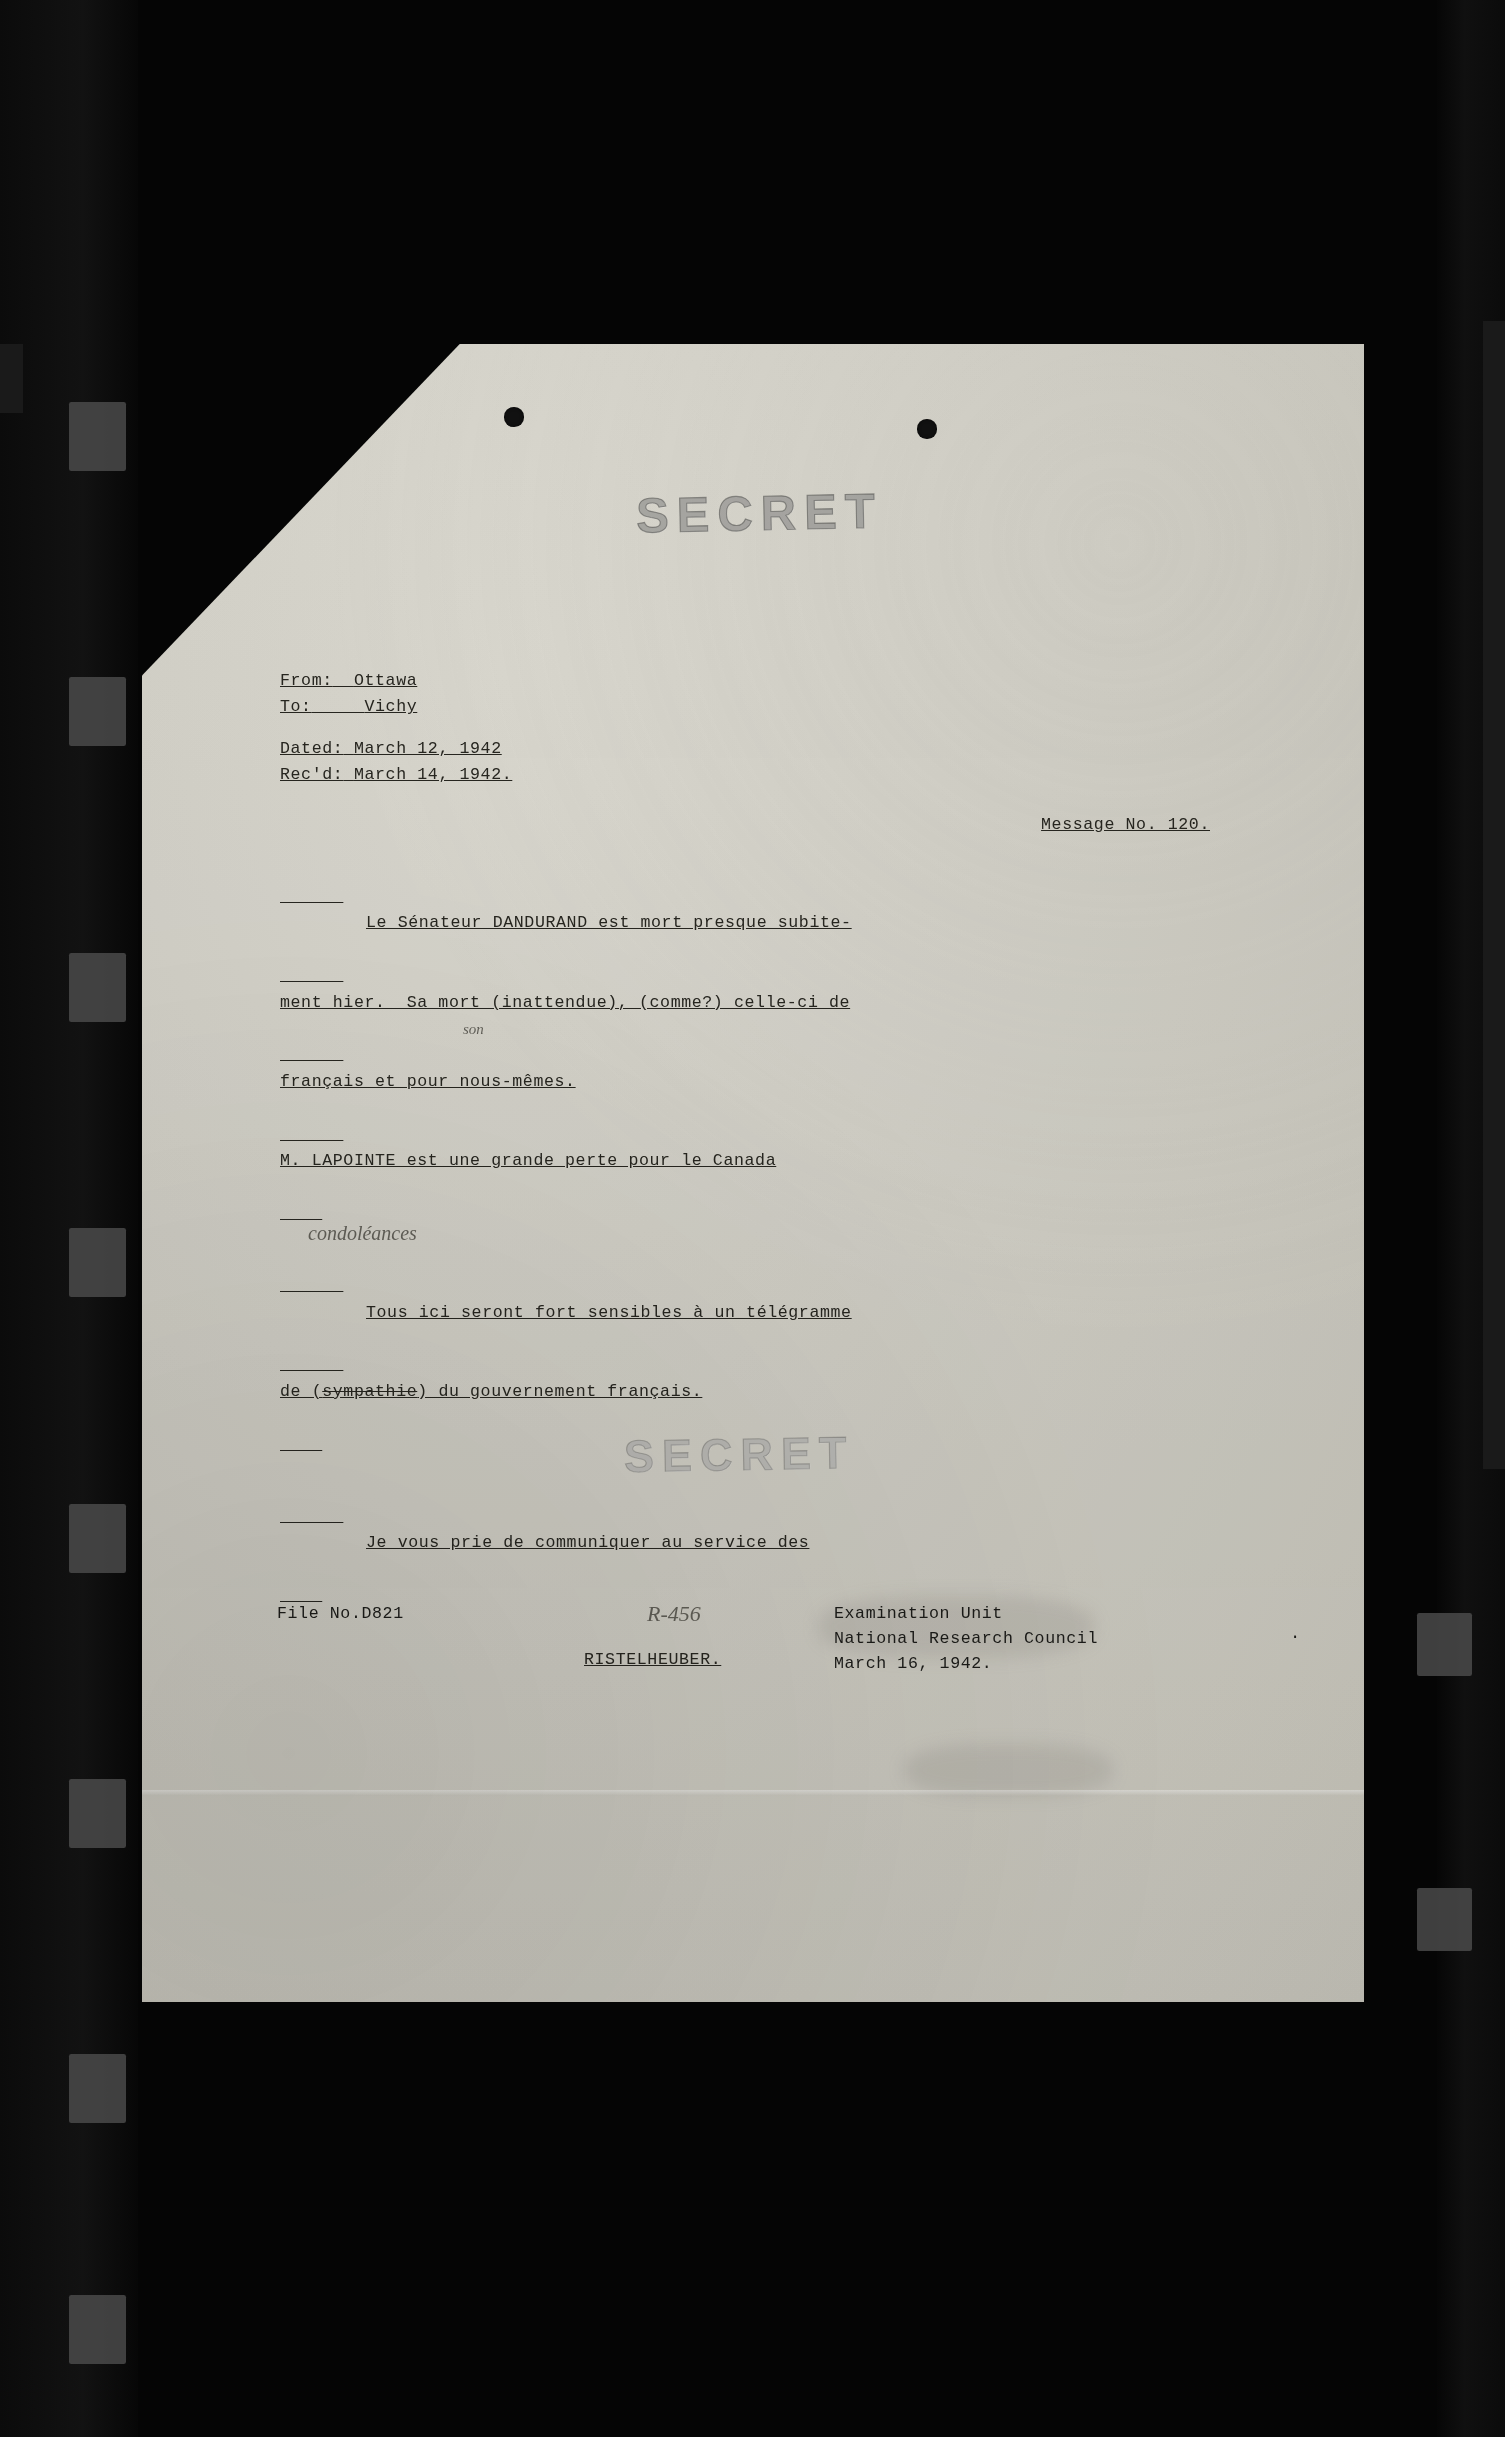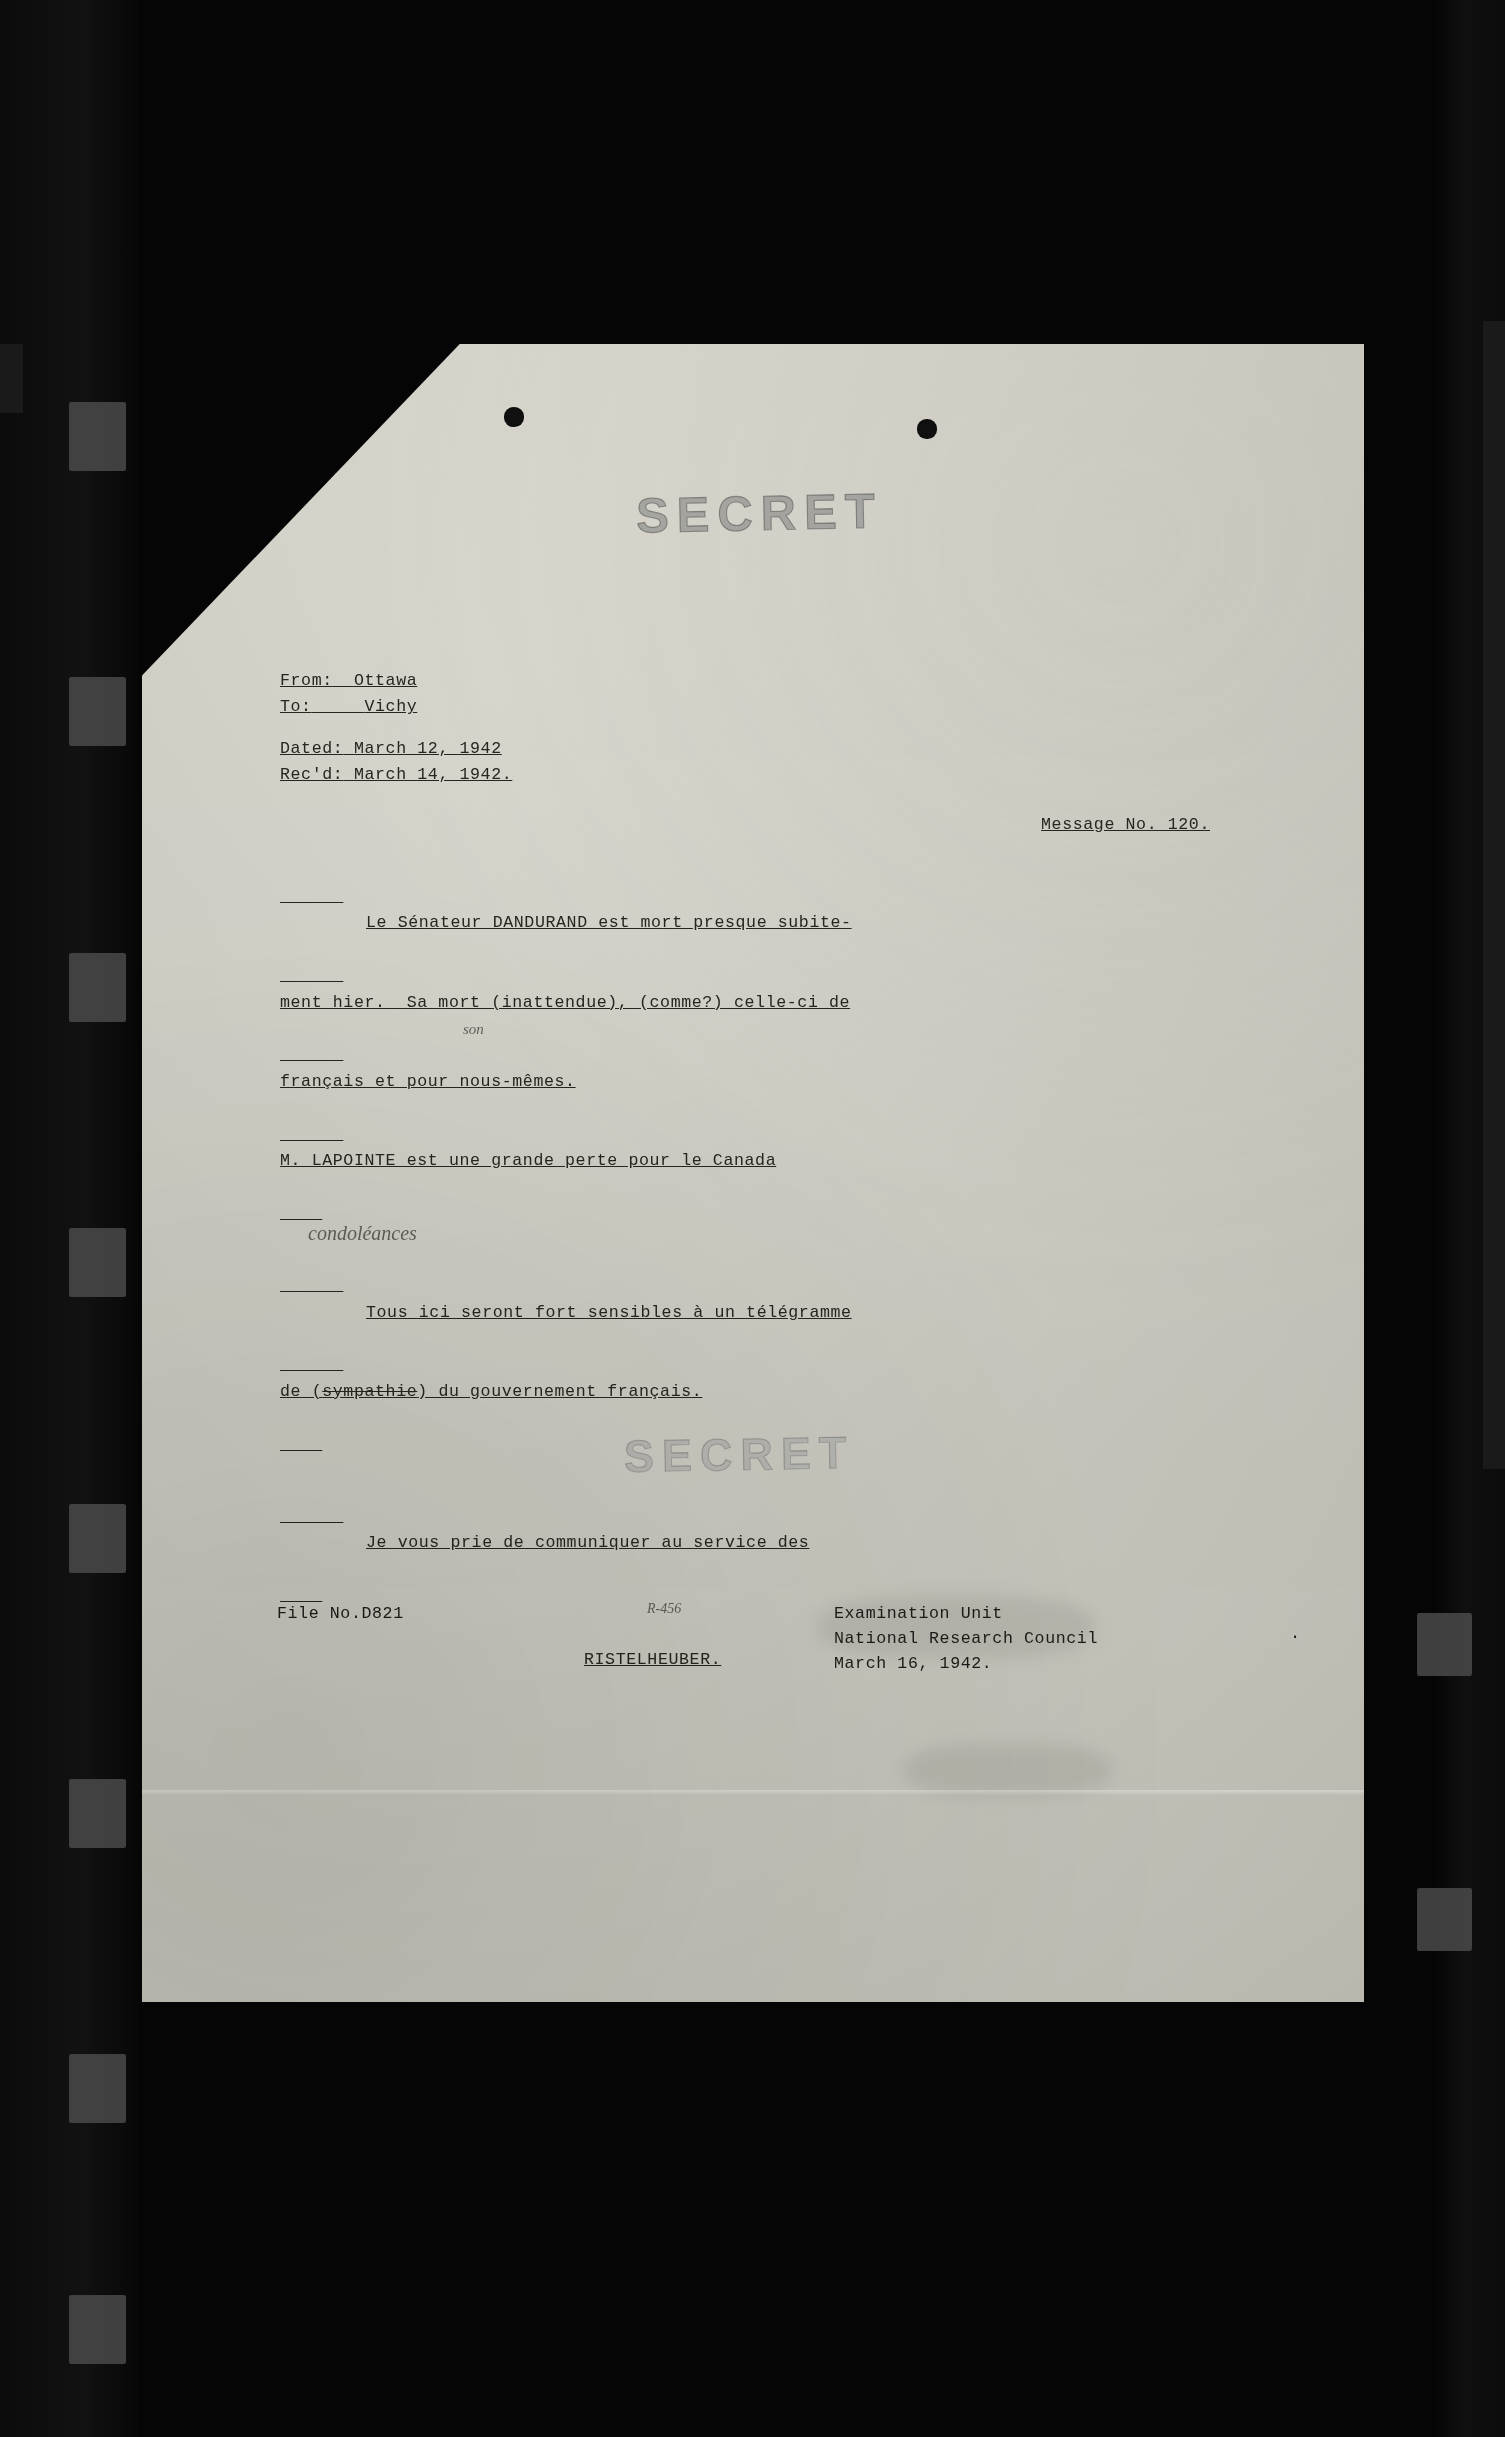--- a/index.html
+++ b/index.html
@@ -135,21 +135,21 @@
 
   .annot {
     position: absolute;
     font-family: "Liberation Serif", serif;
     font-style: italic;
     color: #3c3a33;
     opacity: 0.75;
   }
   #annot-son   { left: 321px;  top: 677px; font-size: 15px; }
   #annot-cond  { left: 166px;  top: 878px; font-size: 20px; }
-  #annot-file  { left: 505px;  top: 1257px; font-size: 14px; }
+  #annot-file  { left: 505px;  top: 1257px; font-size: 22px; }
 
   .strike { text-decoration: line-through; text-decoration-thickness: 1.1px; }
 
   #footer-left {
     position: absolute;
     left: 135px;
     top: 1260px;
     font-size: 16.6px;
     letter-spacing: 0.6px;
     white-space: pre;

